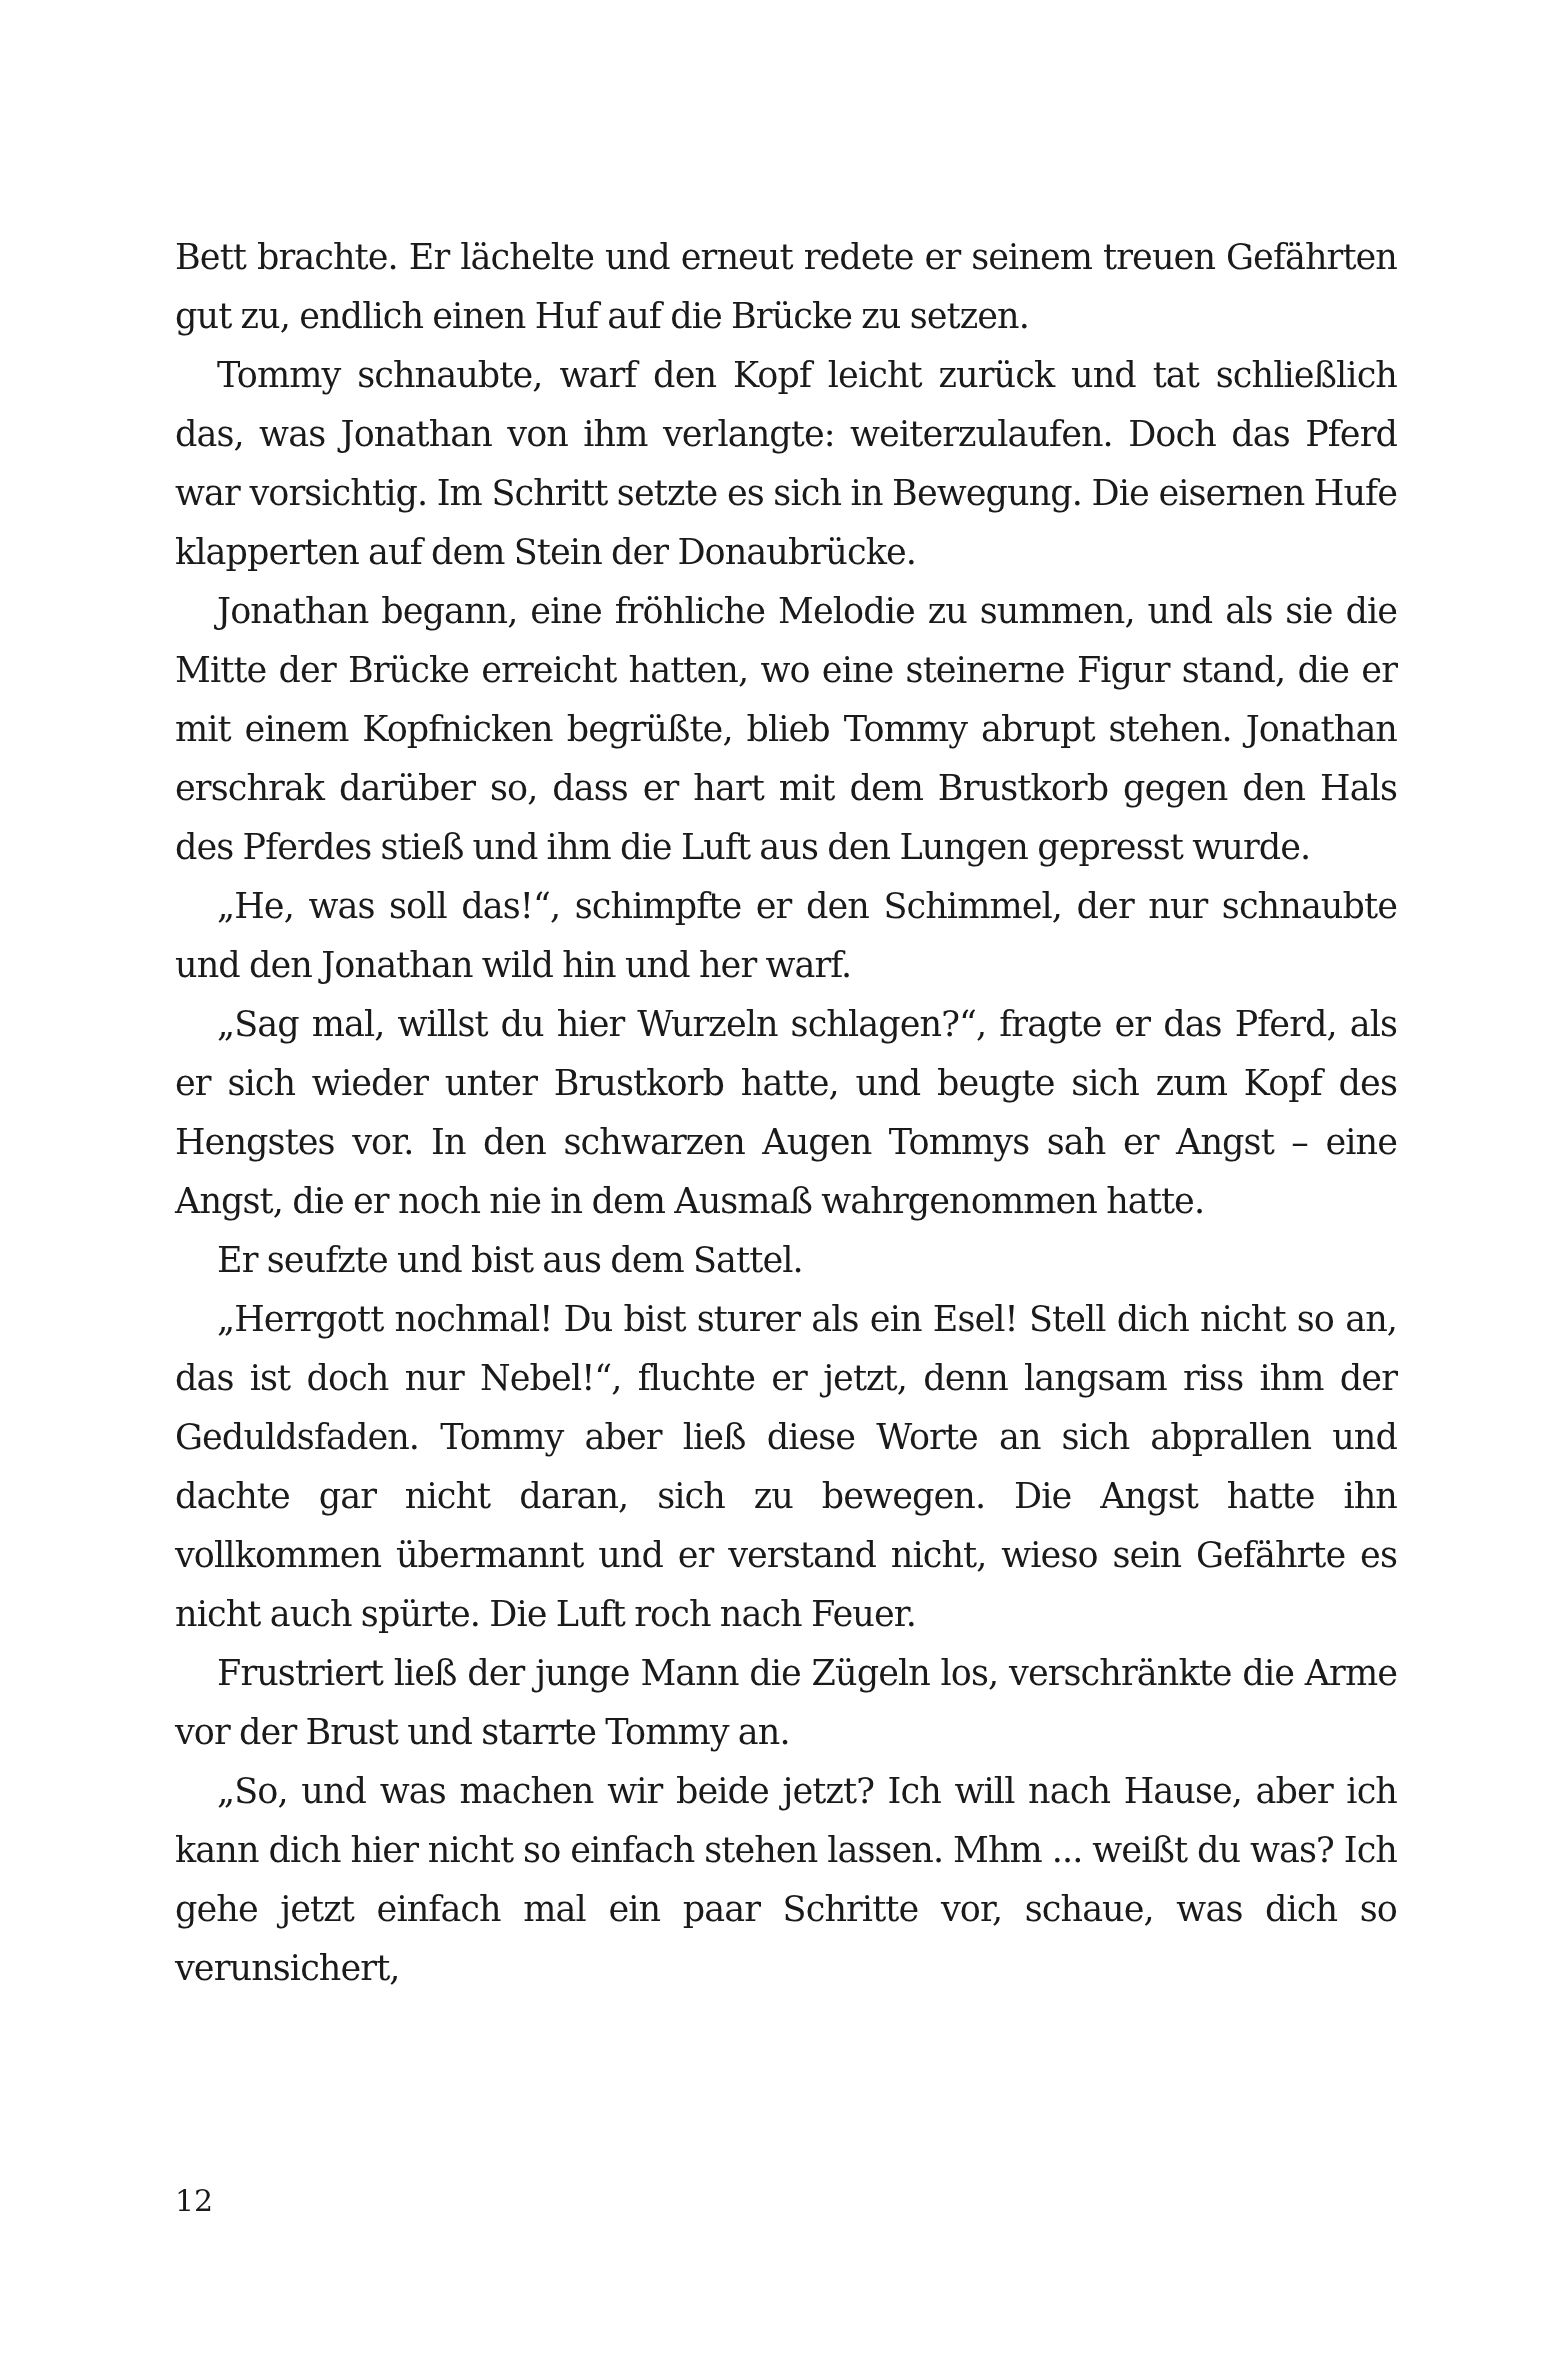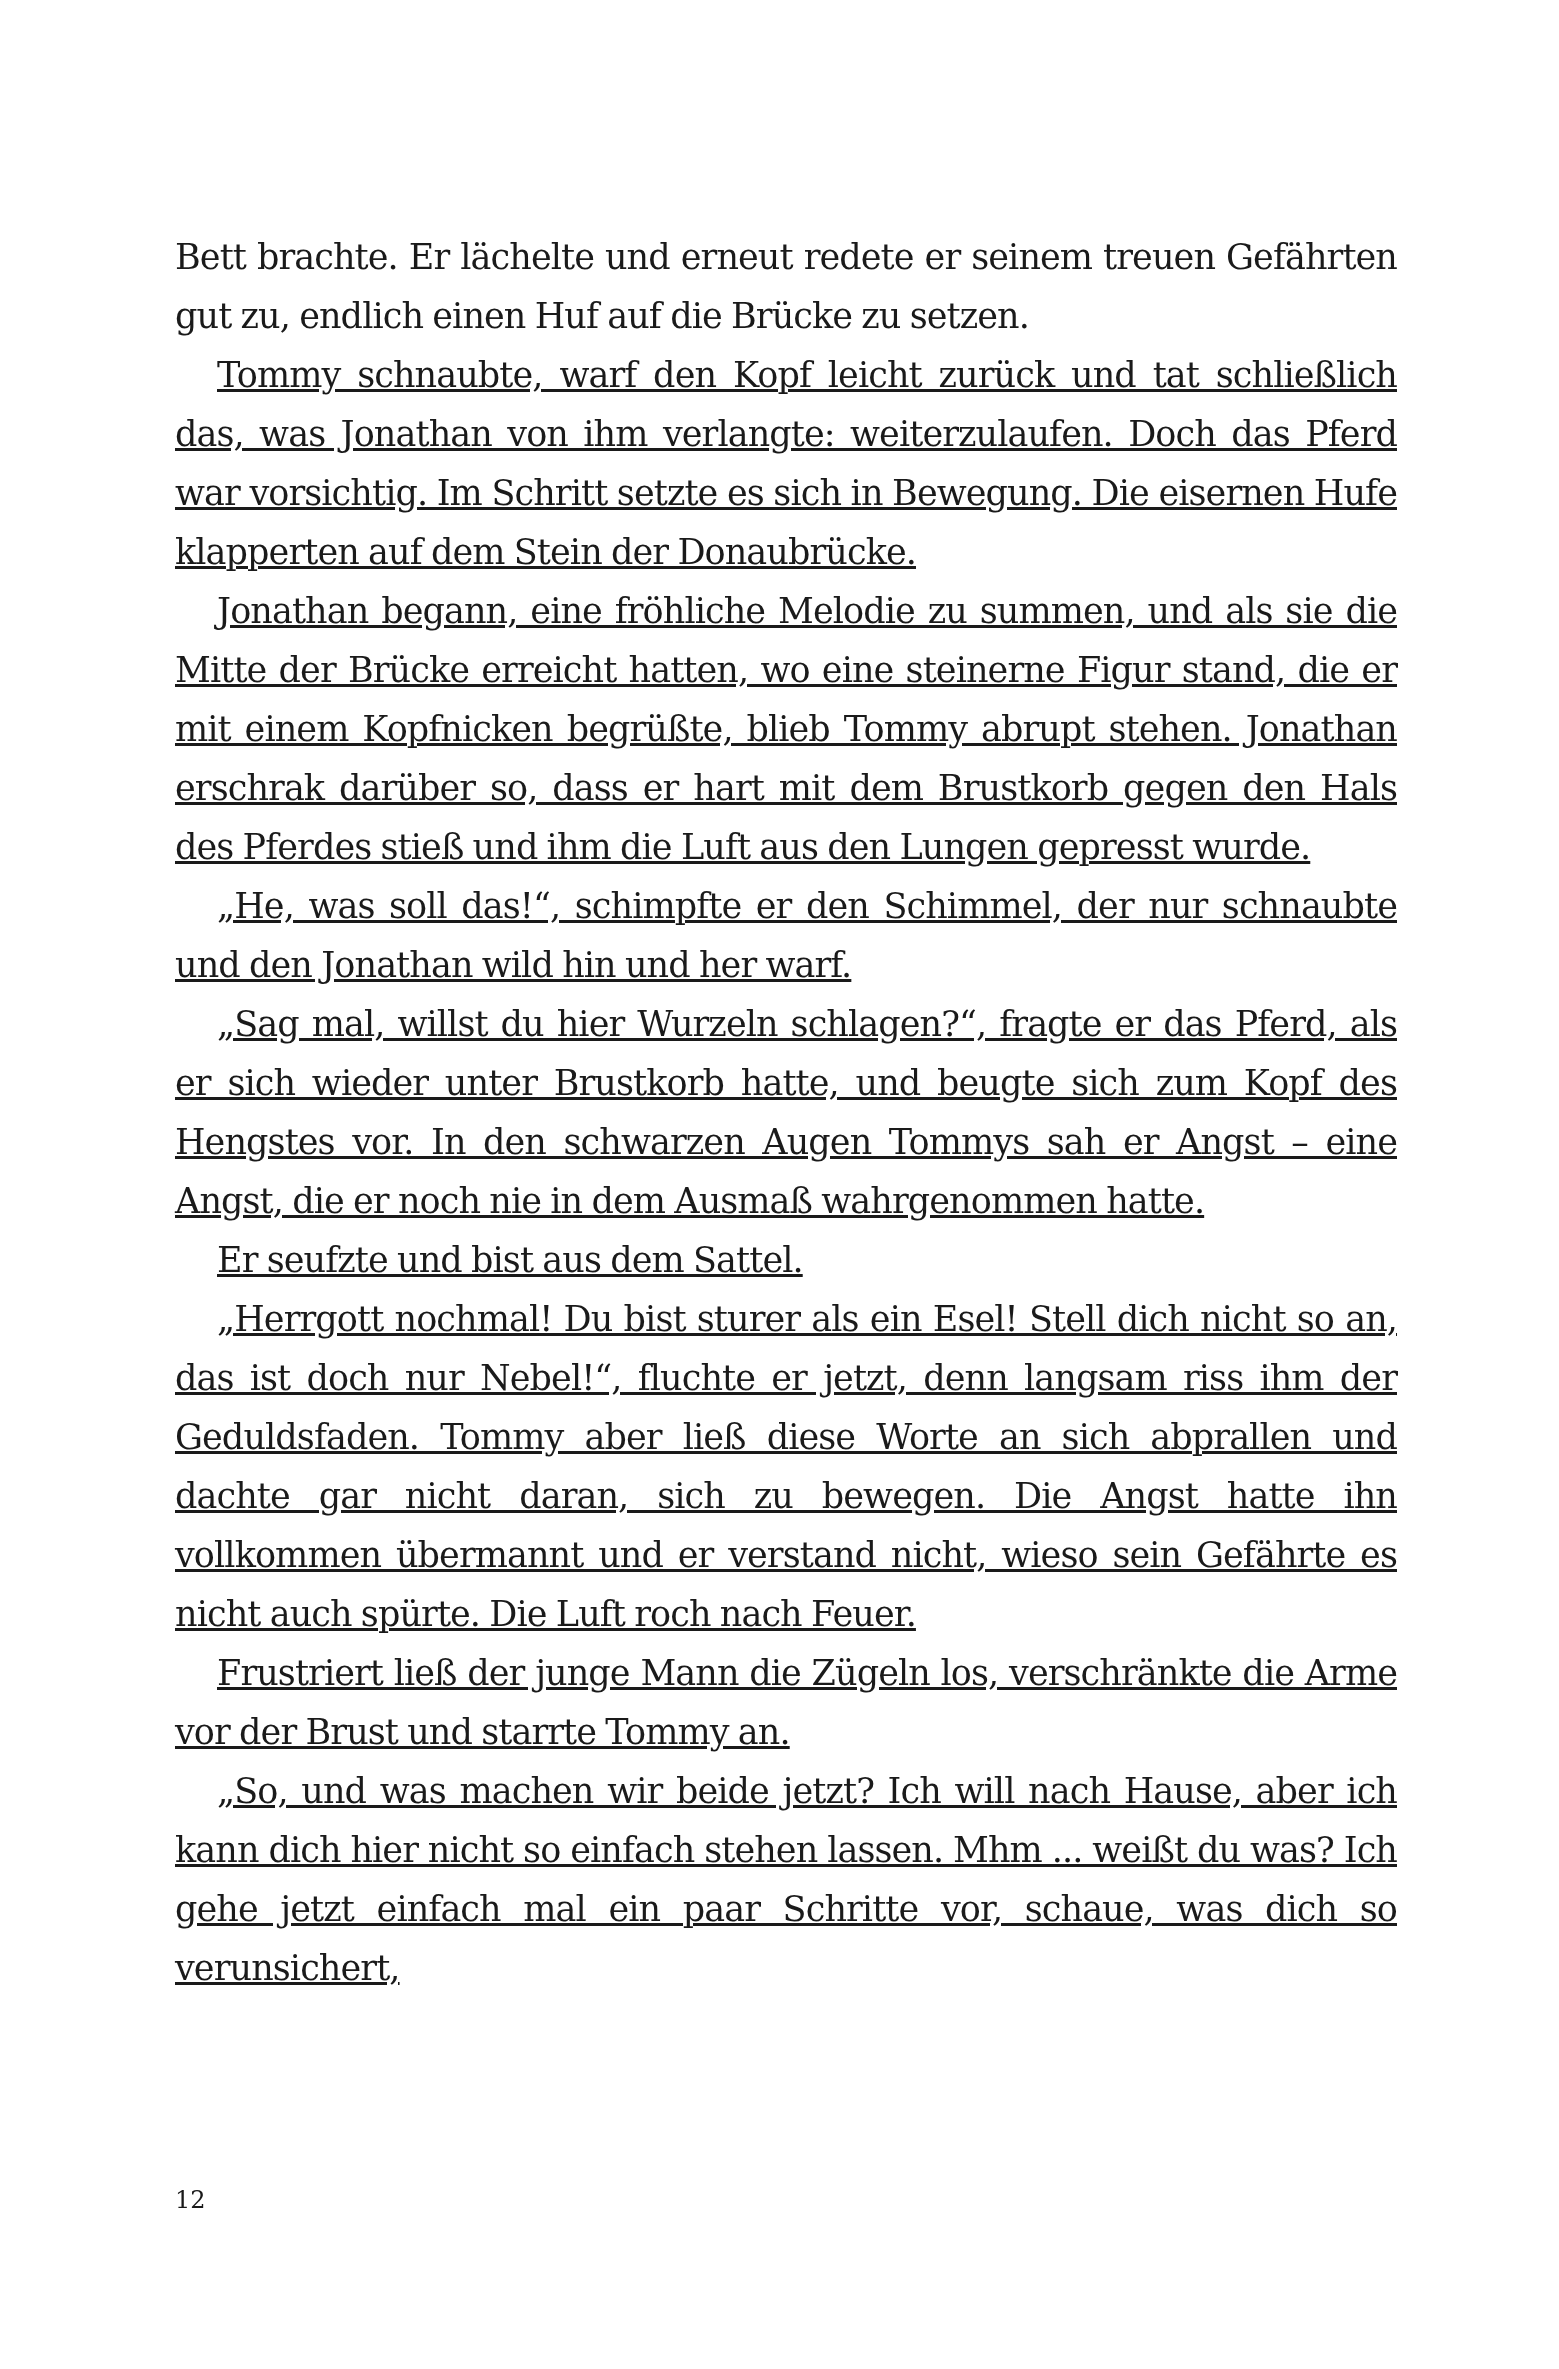--- a/index.html
+++ b/index.html
@@ -34,28 +34,27 @@
       word-spacing: -1px;
     }
     .para {
       margin: 0;
       text-align: justify;
       text-align-last: left;
       hyphens: manual;
     }
     .para.indent {
       text-indent: 42px;
-      text-decoration: underline;
     }
     .page-number {
       position: absolute;
       left: 175px;
       top: 2171px;
       font-family: "DejaVu Serif", "Liberation Serif", serif;
-      font-size: 24px;
+      font-size: 30px;
       line-height: 59px;
       color: #1a1a1a;
     }
   </style>
 </head>
 <body>
 
 <div class="page">
   <div class="text-block">
     <p class="para">Bett brachte. Er lächelte und erneut redete er seinem treuen Gefährten gut zu, endlich einen Huf auf die Brücke zu setzen.</p>

